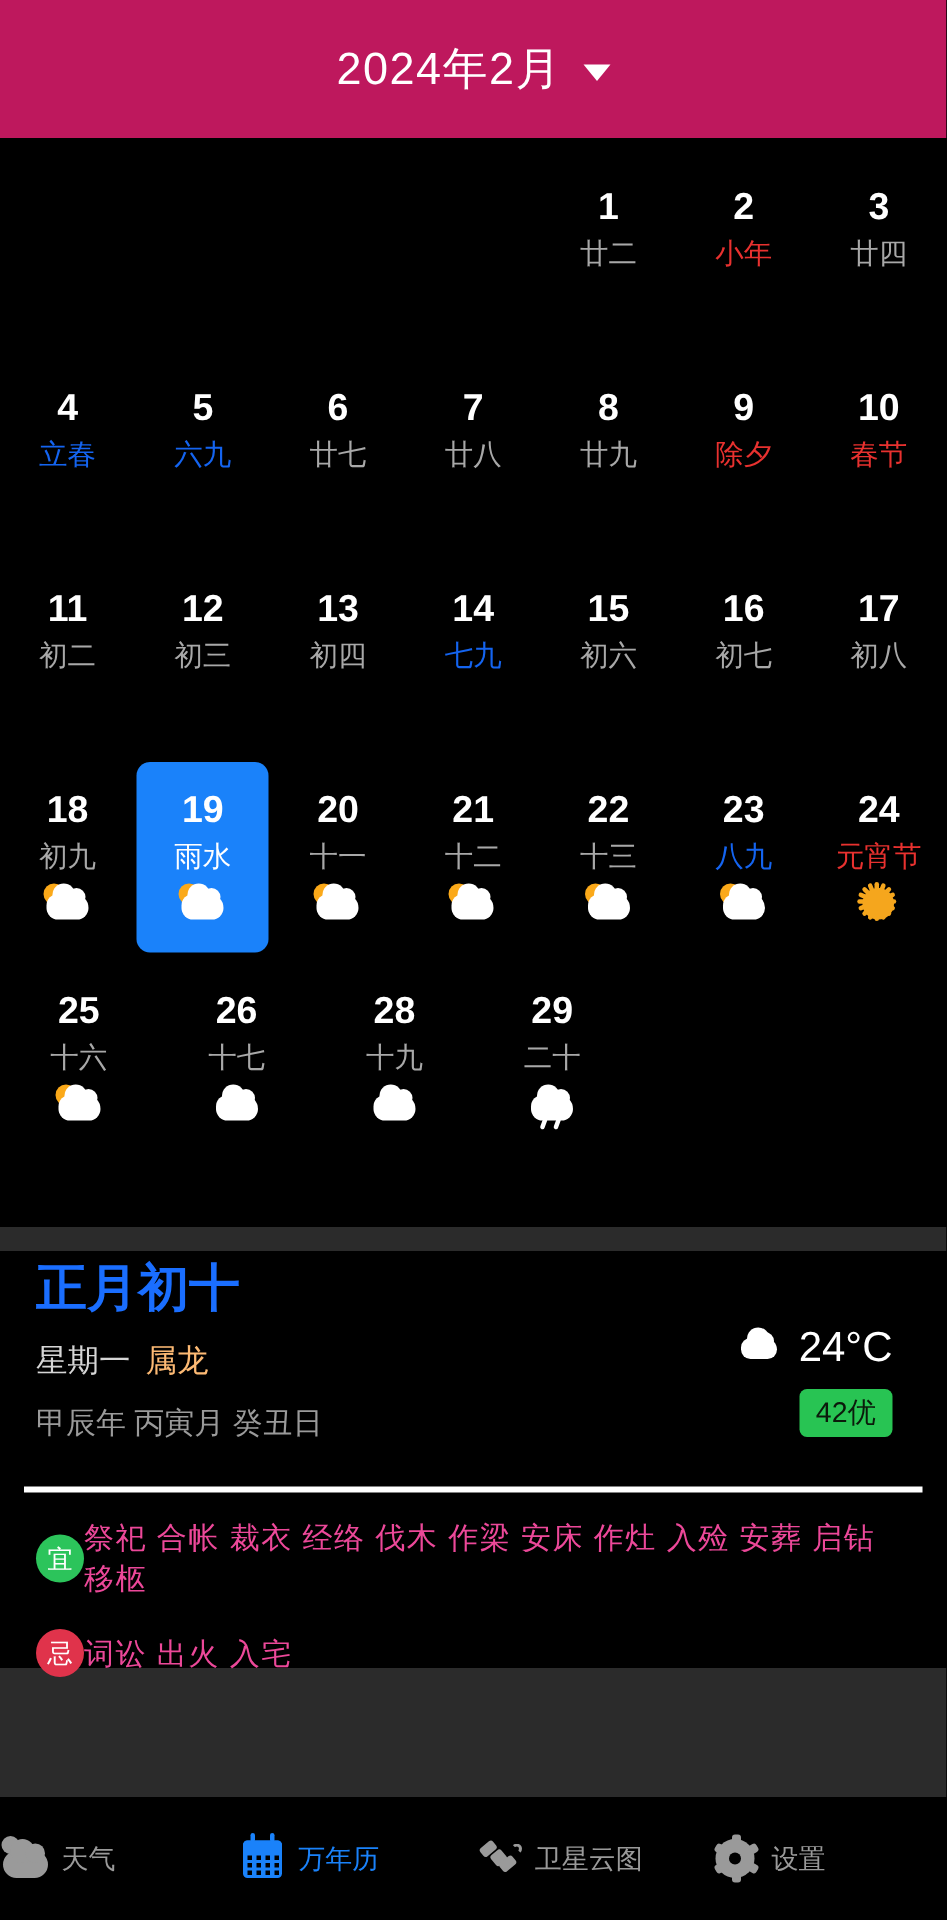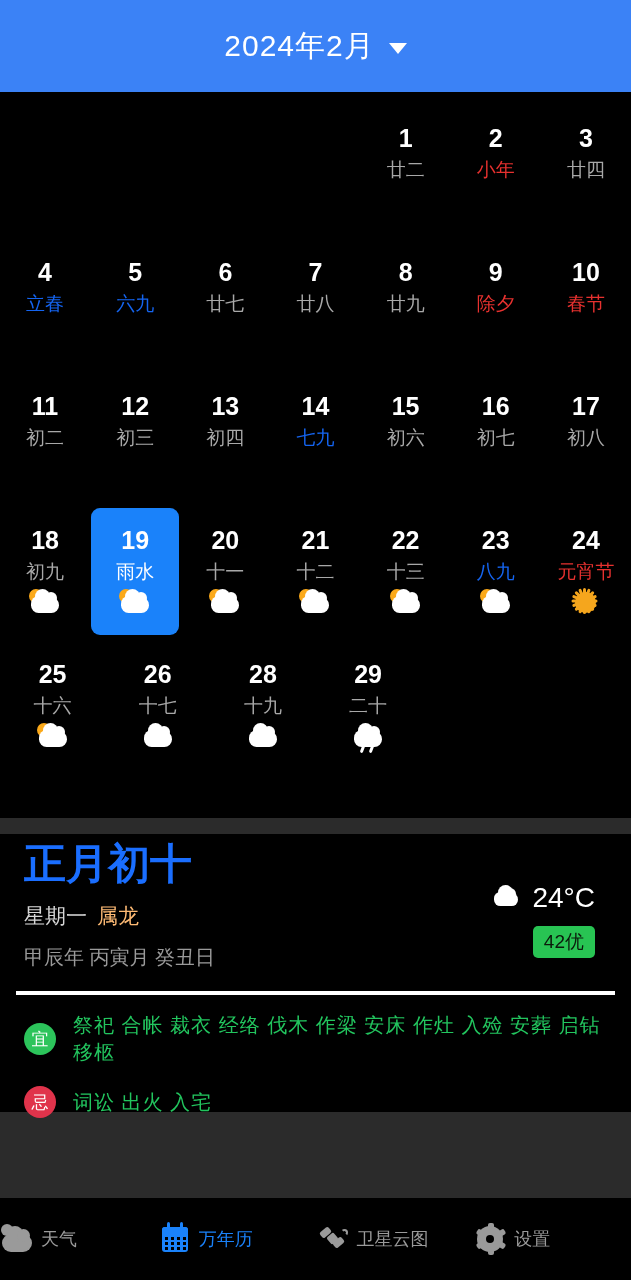--- a/index.html
+++ b/index.html
@@ -6,21 +6,21 @@
   html, body {
     width: 631px; height: 1280px;
     background: #000;
     font-family: "Liberation Sans", "DejaVu Sans", sans-serif;
     overflow: hidden;
   }
   #app { position: relative; width: 631px; height: 1280px; background: #000; }
 
   
   .header {
-    height: 92px; background: #3b82f6;
+    height: 92px; background: #be185d;
     display: flex; align-items: center; justify-content: center;
   }
   .header-title-wrap { display: flex; align-items: center; gap: 14px; cursor: pointer; }
   .header-title { color: #fff; font-size: 30px; letter-spacing: 1px; }
   .caret {
     width: 0; height: 0;
     border-left: 9px solid transparent;
     border-right: 9px solid transparent;
     border-top: 11px solid #fff;
     margin-top: 4px;
@@ -91,21 +91,21 @@
   }
 
   
   .band { background: #2B2B2B; width: 100%; }
   .band-top { position: absolute; left: 0; top: 818px; height: 16px; }
   .band-bottom { position: absolute; left: 0; top: 1112px; height: 86px; }
 
   
   .detail { position: absolute; left: 0; top: 840px; width: 631px; }
   .detail-row { display: flex; padding: 0 24px; position: relative; }
-  .lunar-big { color: #1A6EFF; font-size: 42px; font-weight: bold; line-height: 1.15; }
+  .lunar-big { color: #1A6EFF; font-size: 34px; font-weight: bold; line-height: 1.15; }
   .weekline { margin-top: 14px; font-size: 21px; color: #d6d6d6; }
   .weekline .zodiac { color: #fdba74; margin-left: 10px; }
   .ganzhi { margin-top: 14px; font-size: 20px; color: #9a9a9a; }
 
   .wx { position: absolute; right: 36px; top: 42px; text-align: right; }
   .wx-temp-row { display: flex; align-items: center; justify-content: flex-end; gap: 10px; }
   .wx-temp { color: #fff; font-size: 28px; }
   .aqi {
     display: inline-block; margin-top: 12px;
     background: #28C453; color: #0b1a0b; font-size: 19px;
@@ -120,21 +120,21 @@
   
   .yiji { position: absolute; left: 0; top: 1012px; width: 631px; padding: 0 24px; }
   .yiji-row { display: flex; align-items: center; margin-bottom: 20px; }
   .badge {
     width: 32px; height: 32px; border-radius: 50%;
     display: flex; align-items: center; justify-content: center;
     font-size: 17px; color: #fff; flex: 0 0 auto;
   }
   .badge.yi { background: #2CC45B; }
   .badge.ji { background: #E0334B; }
-  .yiji-text { margin-left: 17px; color: #22c55e; font-size: 20px; letter-spacing: 1px; }
+  .yiji-text { color: #ec4899; font-size: 20px; letter-spacing: 1px; }
 
   
   .nav {
     position: absolute; left: 0; bottom: 0; width: 631px; height: 82px;
     background: #000; display: flex; align-items: center;
   }
   .nav-item {
     flex: 1; display: flex; flex-direction: row; align-items: center; gap: 7px;
     cursor: pointer;
   }

